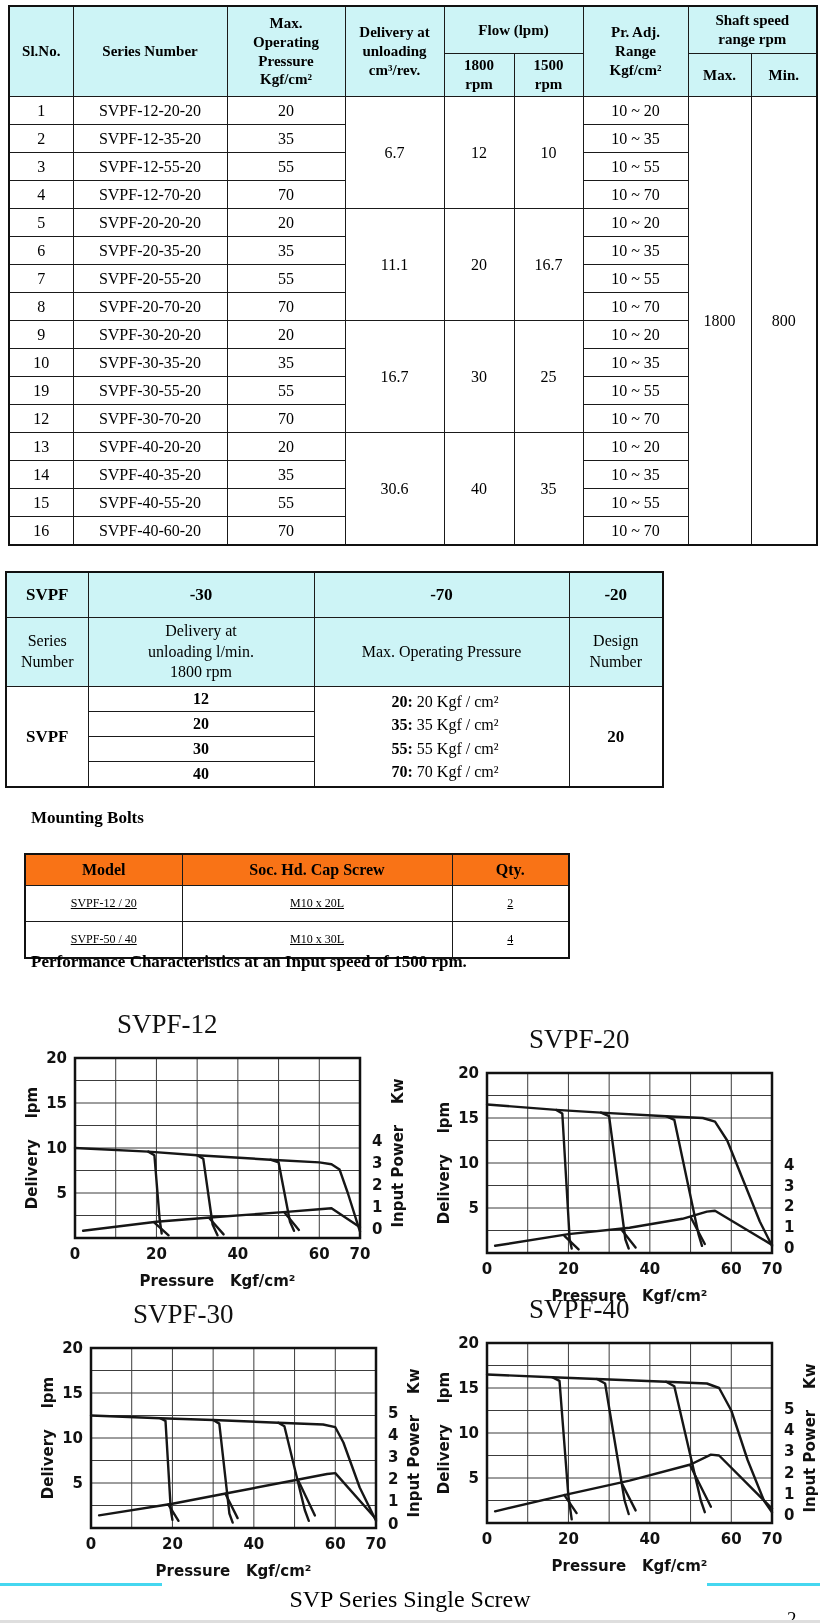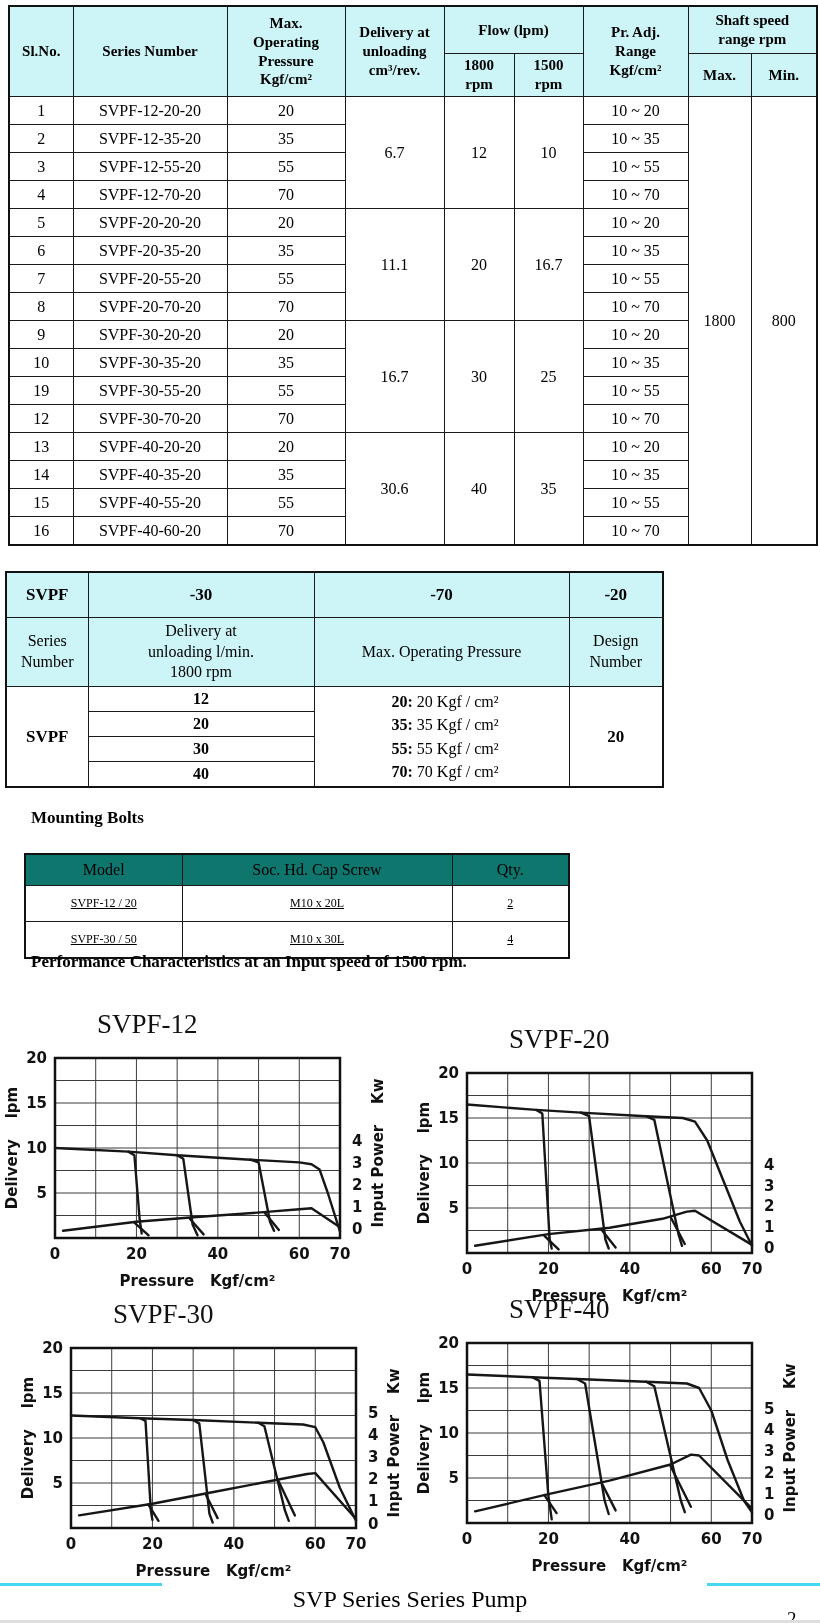--- a/index.html
+++ b/index.html
@@ -22,24 +22,24 @@
   .code-val{font-weight:bold;font-size:16px;height:22px;}
   .code-press{text-align:left;padding:0 0 0 7px;font-size:16px;}
   .press-line{line-height:23.5px;white-space:nowrap;}
   .press-line b{margin-right:4px;}
   .code-design{font-weight:bold;font-size:17px;}
   
   .section-heading{position:absolute;left:3px;font-size:17px;font-weight:bold;margin-left:28px;}
   
   .bolts-table{position:absolute;left:24px;top:853px;width:544px;border:2px solid #111;}
   .bolts-table th,.bolts-table td{border:1px solid #1a1a1a;text-align:center;vertical-align:middle;}
-  .bolts-table th{background:#0f766e;font-weight:normal;font-size:16px;height:28px;}
+  .bolts-table th{background:#f97316;font-weight:bold;font-size:16px;height:28px;}
   .bolts-table td{font-size:12px;height:33px;text-decoration:underline;}
   
-  .chart{position:absolute;width:400px;height:300px;}
+  .chart{position:absolute;width:400px;height:300px;margin-left:20px;}
   
   .footer-line{position:absolute;top:1583px;height:3px;background:#45d7f0;}
   .footer-title{position:absolute;top:1586px;left:0;width:820px;text-align:center;font-size:24px;}
   .page-num{position:absolute;top:1608px;left:787px;font-size:19px;}
   .bottom-edge{position:absolute;top:1620px;left:0;width:820px;height:3px;background:#dedede;}
 </style>
 </head>
 <body>
 
 <div class="page">
@@ -260,21 +260,21 @@
         <th>Qty.</th>
       </tr>
     </thead>
     <tbody>
         <tr>
           <td>SVPF-12 / 20</td>
           <td>M10 x 20L</td>
           <td>2</td>
         </tr>
         <tr>
-          <td>SVPF-30 / 50</td>
+          <td>SVPF-50 / 40</td>
           <td>M10 x 30L</td>
           <td>4</td>
         </tr>
       </tbody>
   </table>
 
   <div class="section-heading" style="top:952px;">Performance Characteristics at an Input speed of 1500 rpm.</div>
   <div class="chart" style="left:0;top:993px;"><svg width="400" height="300" viewBox="0 0 400 300">
         <line x1="95.71428571428572" y1="65" x2="95.71428571428572" y2="245" stroke="#3c3c3c" stroke-width="1"></line>
         <line x1="136.42857142857144" y1="65" x2="136.42857142857144" y2="245" stroke="#3c3c3c" stroke-width="1"></line>
@@ -440,16 +440,16 @@
         <path d="M164.9 101.0 L173.1 105.5 L192.6 222.5 L196.7 236.0" fill="none" stroke="#161616" stroke-width="2.4" stroke-linecap="round" stroke-linejoin="round"></path>
         <path d="M234.1 103.7 L242.3 108.2 L268.8 222.5 L272.8 234.2" fill="none" stroke="#161616" stroke-width="2.4" stroke-linecap="round" stroke-linejoin="round"></path>
         <path d="M63.1 233.3 L136.4 216.2 L197.5 202.7 L258.6 186.5 L278.9 176.6 L287.1 177.5 L340.0 230.6" fill="none" stroke="#161616" stroke-width="2.4" stroke-linecap="round" stroke-linejoin="round"></path>
         <path d="M132.4 217.1 L144.6 235.1" fill="none" stroke="#161616" stroke-width="2.4" stroke-linecap="round" stroke-linejoin="round"></path>
         <path d="M189.4 204.5 L203.6 232.4" fill="none" stroke="#161616" stroke-width="2.4" stroke-linecap="round" stroke-linejoin="round"></path>
         <path d="M258.6 188.3 L278.9 228.8" fill="none" stroke="#161616" stroke-width="2.4" stroke-linecap="round" stroke-linejoin="round"></path>
       </svg></div>
 
   <div class="footer-line" style="left:0;width:162px;"></div>
   <div class="footer-line" style="left:707px;width:113px;"></div>
-  <div class="footer-title">SVP Series Series Pump</div>
+  <div class="footer-title">SVP Series Single Screw</div>
   <div class="page-num">2</div>
   <div class="bottom-edge"></div>
 </div>
 
 </body></html>

